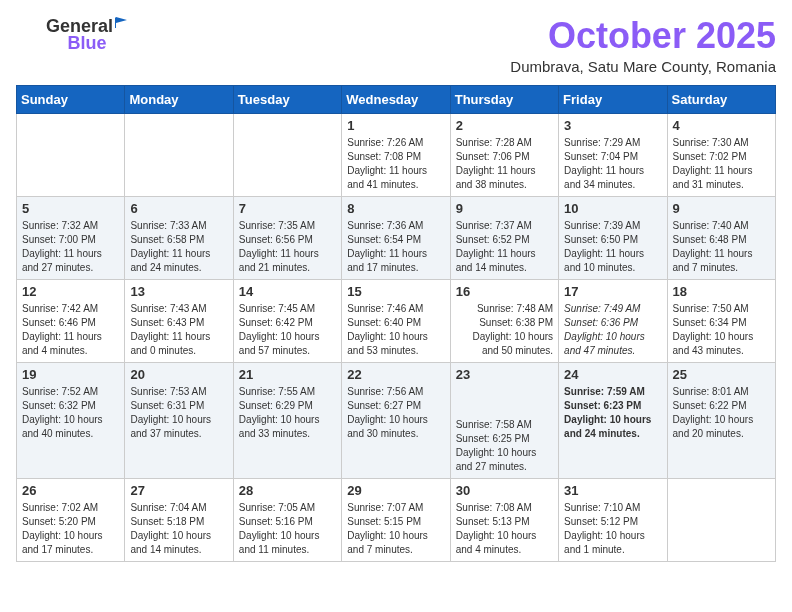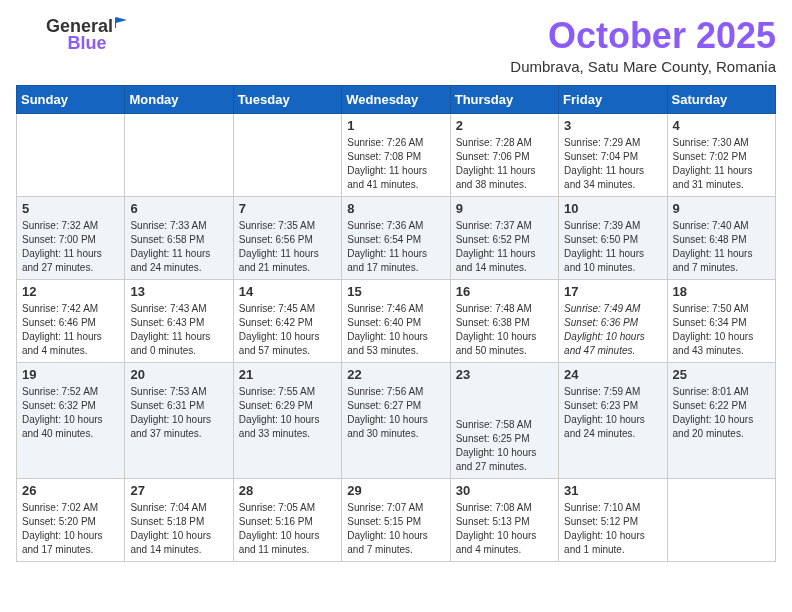--- a/index.html
+++ b/index.html
@@ -238,21 +238,21 @@
         </td>
         <td>
           <div class="day-num">15</div>
           <div class="day-info" style="white-space: pre-line;">Sunrise: 7:46 AM
 Sunset: 6:40 PM
 Daylight: 10 hours
 and 53 minutes.</div>
         </td>
         <td>
           <div class="day-num">16</div>
-          <div class="day-info" style="white-space: pre-line;">Sunrise: 7:48 AM
+          <div class="day-info" style="white-space: pre-line; text-align: right;">Sunrise: 7:48 AM
 Sunset: 6:38 PM
 Daylight: 10 hours
 and 50 minutes.</div>
         </td>
         <td>
           <div class="day-num">17</div>
           <div class="day-info" style="white-space: pre-line; font-style: italic;">Sunrise: 7:49 AM
 Sunset: 6:36 PM
 Daylight: 10 hours
 and 47 minutes.</div>
@@ -296,21 +296,21 @@
         </td>
         <td>
           <div class="day-num">23</div>
           <div class="day-info" style="white-space: pre-line; margin-top: 36px;">Sunrise: 7:58 AM
 Sunset: 6:25 PM
 Daylight: 10 hours
 and 27 minutes.</div>
         </td>
         <td>
           <div class="day-num">24</div>
-          <div class="day-info" style="white-space: pre-line;">Sunrise: 7:59 AM
+          <div class="day-info" style="white-space: pre-line; font-weight: bold;">Sunrise: 7:59 AM
 Sunset: 6:23 PM
 Daylight: 10 hours
 and 24 minutes.</div>
         </td>
         <td>
           <div class="day-num">25</div>
           <div class="day-info" style="white-space: pre-line;">Sunrise: 8:01 AM
 Sunset: 6:22 PM
 Daylight: 10 hours
 and 20 minutes.</div>

